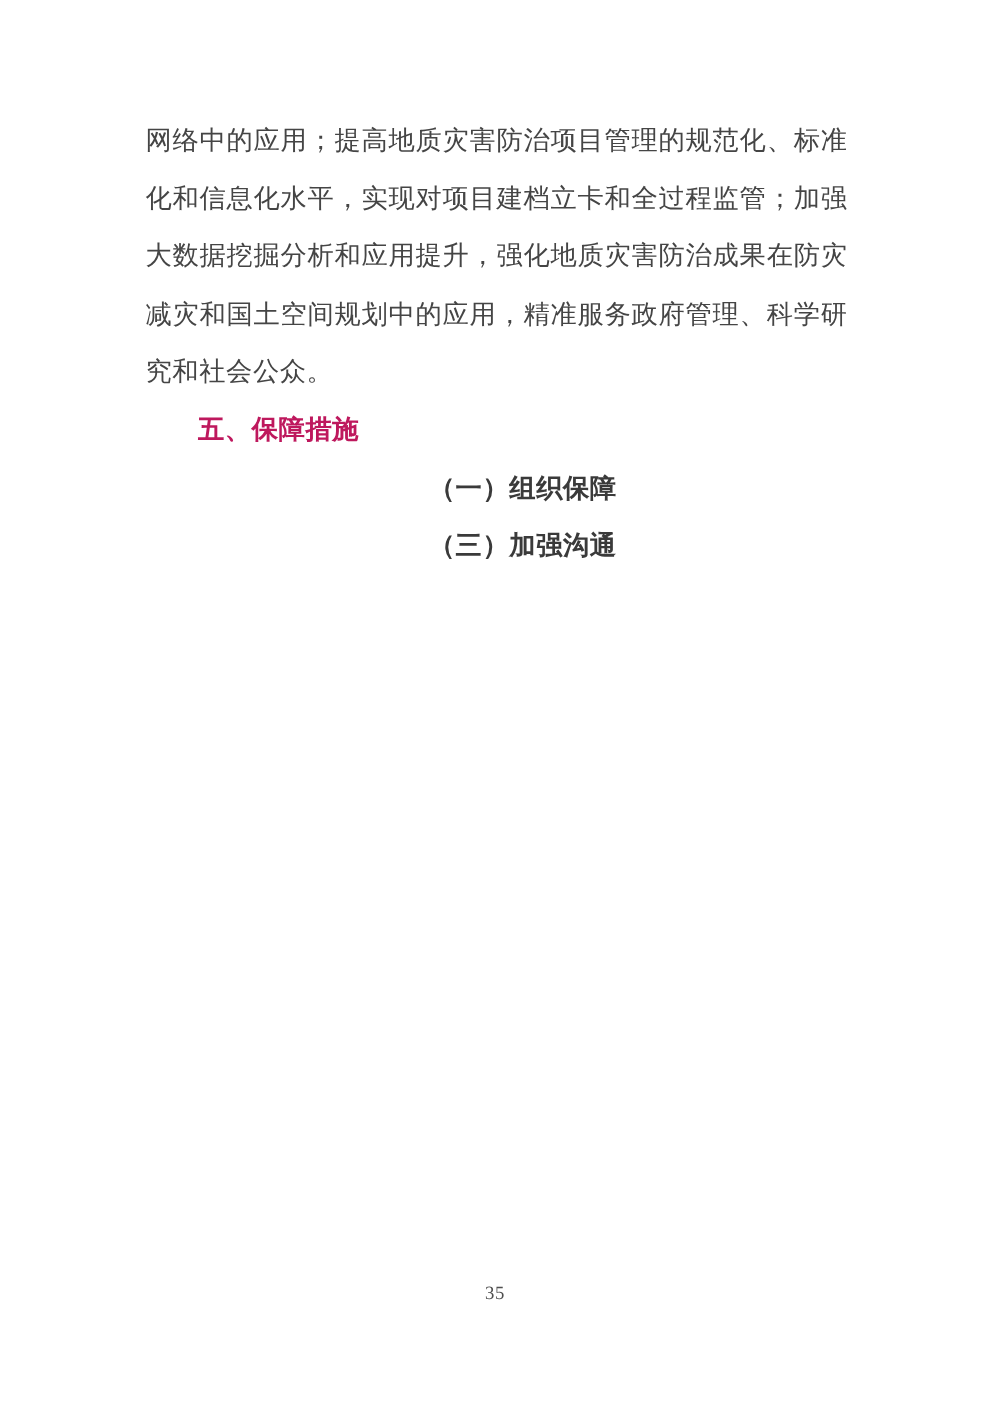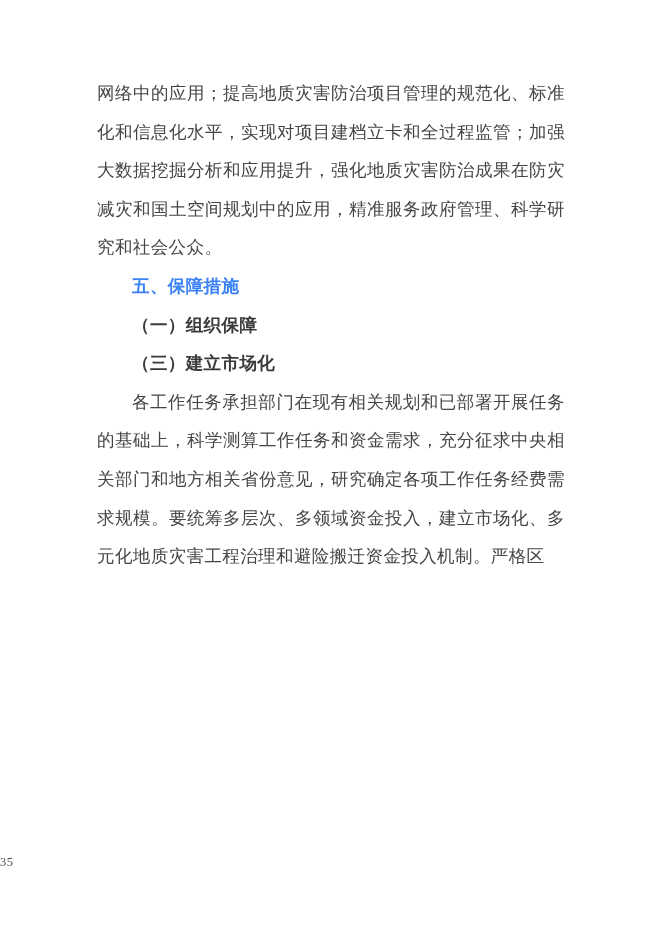--- a/index.html
+++ b/index.html
@@ -24,52 +24,52 @@
     letter-spacing: 0.4px;
     color: #454545;
     text-align: justify;
     text-align-last: left;
     text-justify: inter-ideograph;
   }
   .indent { text-indent: 2em; }
   .heading-l1 {
     font-family: "Liberation Sans", sans-serif;
     font-weight: bold;
-    color: #3b82f6;
+    color: #be185d;
     text-indent: 2em;
     font-size: 17.5px;
     line-height: 38.6px;
     letter-spacing: 0.4px;
   }
   .heading-l2 {
     font-family: "Liberation Serif", serif;
     font-weight: bold;
     color: #3a3a3a;
     text-indent: 2em;
     font-size: 17.5px;
     line-height: 38.6px;
     letter-spacing: 0.4px;
+    text-align: center;
   }
   .page-number {
     position: absolute;
     top: 855px;
     left: 0;
     width: 100%;
-    text-align: left;
+    text-align: center;
     font-size: 12.5px;
     color: #4f4f4f;
     letter-spacing: 0.5px;
     font-family: "Liberation Serif", serif;
   }
 </style>
 </head>
 <body>
 
 <div class="page">
   <div class="content">
     <div class="para">网络中的应用；提高地质灾害防治项目管理的规范化、标准化和信息化水平，实现对项目建档立卡和全过程监管；加强大数据挖掘分析和应用提升，强化地质灾害防治成果在防灾减灾和国土空间规划中的应用，精准服务政府管理、科学研究和社会公众。</div>
     <div class="heading-l1">五、保障措施</div>
     <div class="heading-l2">（一）组织保障</div>
-    <div class="heading-l2">（三）建立市场化</div>
-    <div class="para indent">各工作任务承担部门在现有相关规划和已部署开展任务的基础上，科学测算工作任务和资金需求，充分征求中央相关部门和地方相关省份意见，研究确定各项工作任务经费需求规模。要统筹多层次、多领域资金投入，建立市场化、多元化地质灾害工程治理和避险搬迁资金投入机制。严格区</div>
+    <div class="heading-l2">（三）加强沟通</div>
   </div>
   <div class="page-number">35</div>
 </div>
 
 </body></html>

